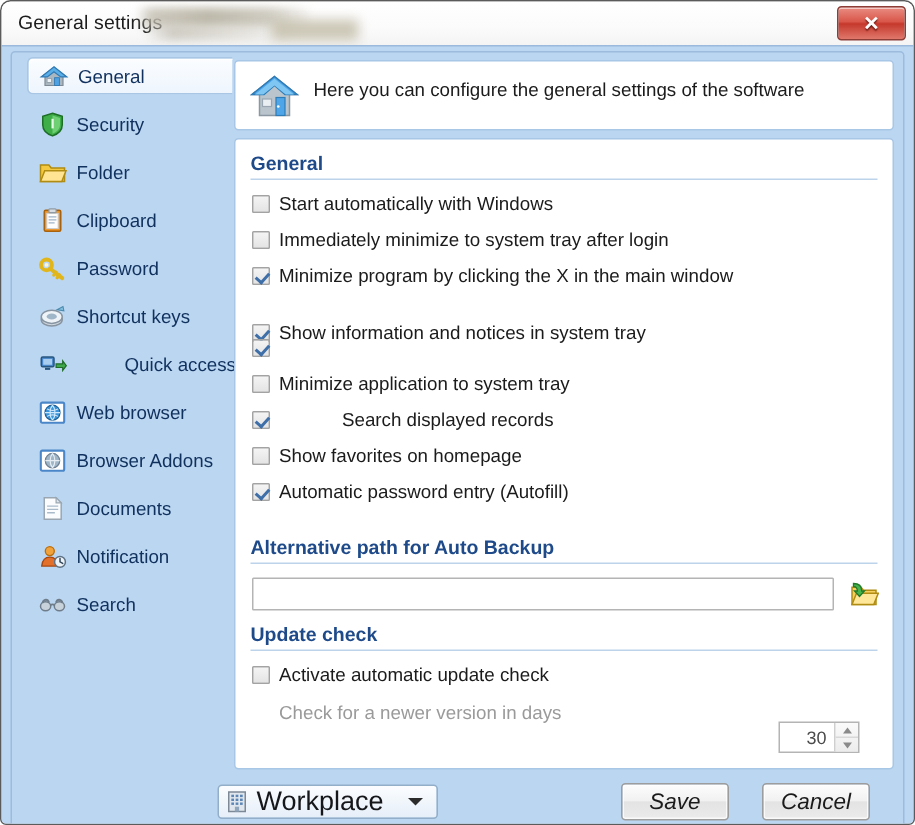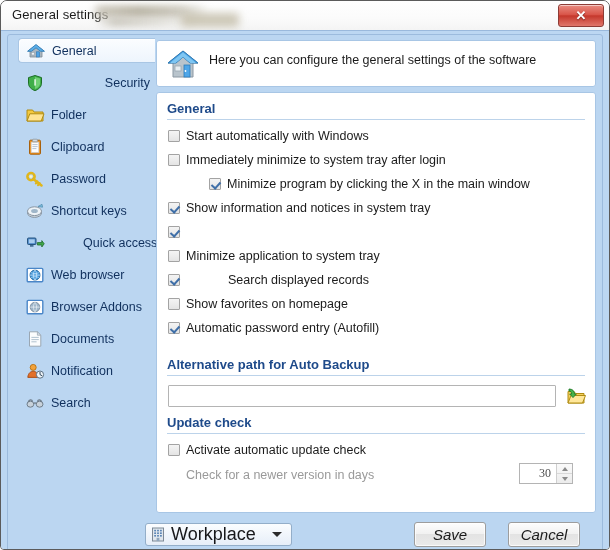--- a/index.html
+++ b/index.html
@@ -445,21 +445,21 @@
         <div class="sidebar" id="sidebar">
             <div class="side-item selected" style="top: 3px;">
               <svg class="ico" viewBox="0 0 20 18">
                 <path d="M10 3 L18 9 L16 9 L16 15 L4 15 L4 9 L2 9 Z" fill="#aab6c0" stroke="#7e8b96" stroke-width=".8"></path>
                 <path d="M10 2.5 L18.5 9.3 L14.5 9.3 L10 5.8 L5.5 9.3 L1.5 9.3 Z" fill="#5aaee8" stroke="#2f7ab5" stroke-width=".8"></path>
                 <rect x="5.4" y="10.4" width="3" height="2.6" fill="#eef3f7" stroke="#92a0ab" stroke-width=".6"></rect>
                 <rect x="10.4" y="9.8" width="3.2" height="5.2" fill="#4ea2e4" stroke="#2f7ab5" stroke-width=".6"></rect>
               </svg>
               <span class="lbl">General</span>
             </div>
-            <div class="side-item" style="top: 35px; justify-content: space-between;">
+            <div class="side-item" style="top: 35px;">
               <svg class="ico" viewBox="0 0 20 18">
                 <path d="M10 1.5 L16.5 3.6 L16.5 9.2 C16.5 12.8 13.6 15.4 10 16.6 C6.4 15.4 3.5 12.8 3.5 9.2 L3.5 3.6 Z" fill="#3fae49" stroke="#1d6e27" stroke-width="1"></path>
                 <path d="M10 3 L15 4.6 L15 9.2 C15 12 12.8 14.1 10 15.1 Z" fill="#6fd073"></path>
                 <rect x="9.3" y="5.2" width="1.5" height="6.4" fill="#ffffff" opacity=".85"></rect>
               </svg>
               <span class="lbl">Security</span>
             </div>
             <div class="side-item" style="top: 67px;">
               <svg class="ico" viewBox="0 0 20 18">
                 <path d="M2 4 L7.6 4 L9.1 6 L18 6 L18 15 L2 15 Z" fill="#f4c93f" stroke="#b08c12" stroke-width="1"></path>
@@ -577,25 +577,25 @@
             <div class="group-rule" style="top:26px;"></div>
             <div id="general-options">
                 <div class="chk-row" style="top: 34px;">
                   <span class="chk"></span>
                   <span class="txt">Start automatically with Windows</span>
                 </div>
                 <div class="chk-row" style="top: 58px;">
                   <span class="chk"></span>
                   <span class="txt">Immediately minimize to system tray after login</span>
                 </div>
-                <div class="chk-row" style="top: 82px; margin-left: 41px;">
+                <div class="chk-row" style="top: 82px;">
                   <span class="chk on"></span>
                   <span class="txt">Minimize program by clicking the X in the main window</span>
                 </div>
-                <div class="chk-row" style="top: 106px; justify-content: flex-end;">
+                <div class="chk-row" style="top: 120px; justify-content: flex-end;">
                   <span class="chk on"></span>
                   <span class="txt">Show information and notices in system tray</span>
                 </div>
                 <div class="chk-row" style="top: 130px;">
                   <span class="chk on"></span>
                 </div>
                 <div class="chk-row" style="top: 154px;">
                   <span class="chk"></span>
                   <span class="txt">Minimize application to system tray</span>
                 </div>
@@ -627,21 +627,21 @@
             <div class="group-head" style="top:322px;">Update check</div>
             <div class="group-rule" style="top:340px;"></div>
 
             <div class="chk-row" style="top:348px;">
               <span class="chk" id="update-chk"></span>
               <span class="txt">Activate automatic update check</span>
             </div>
 
             <div class="sub-label" style="left:29px; top:375px;">Check for a newer version in days</div>
 
-            <div class="spin" style="left:362px; top:370px;font-family:Liberation Serif, serif;">
+            <div class="spin" style="left:362px; top:388px;">
               <div class="val">30</div>
               <div class="arrows">
                 <div>
                     <span class="tri up"></span>
                   </div>
                 <div>
                     <span class="tri dn"></span>
                   </div>
               </div>
             </div>

